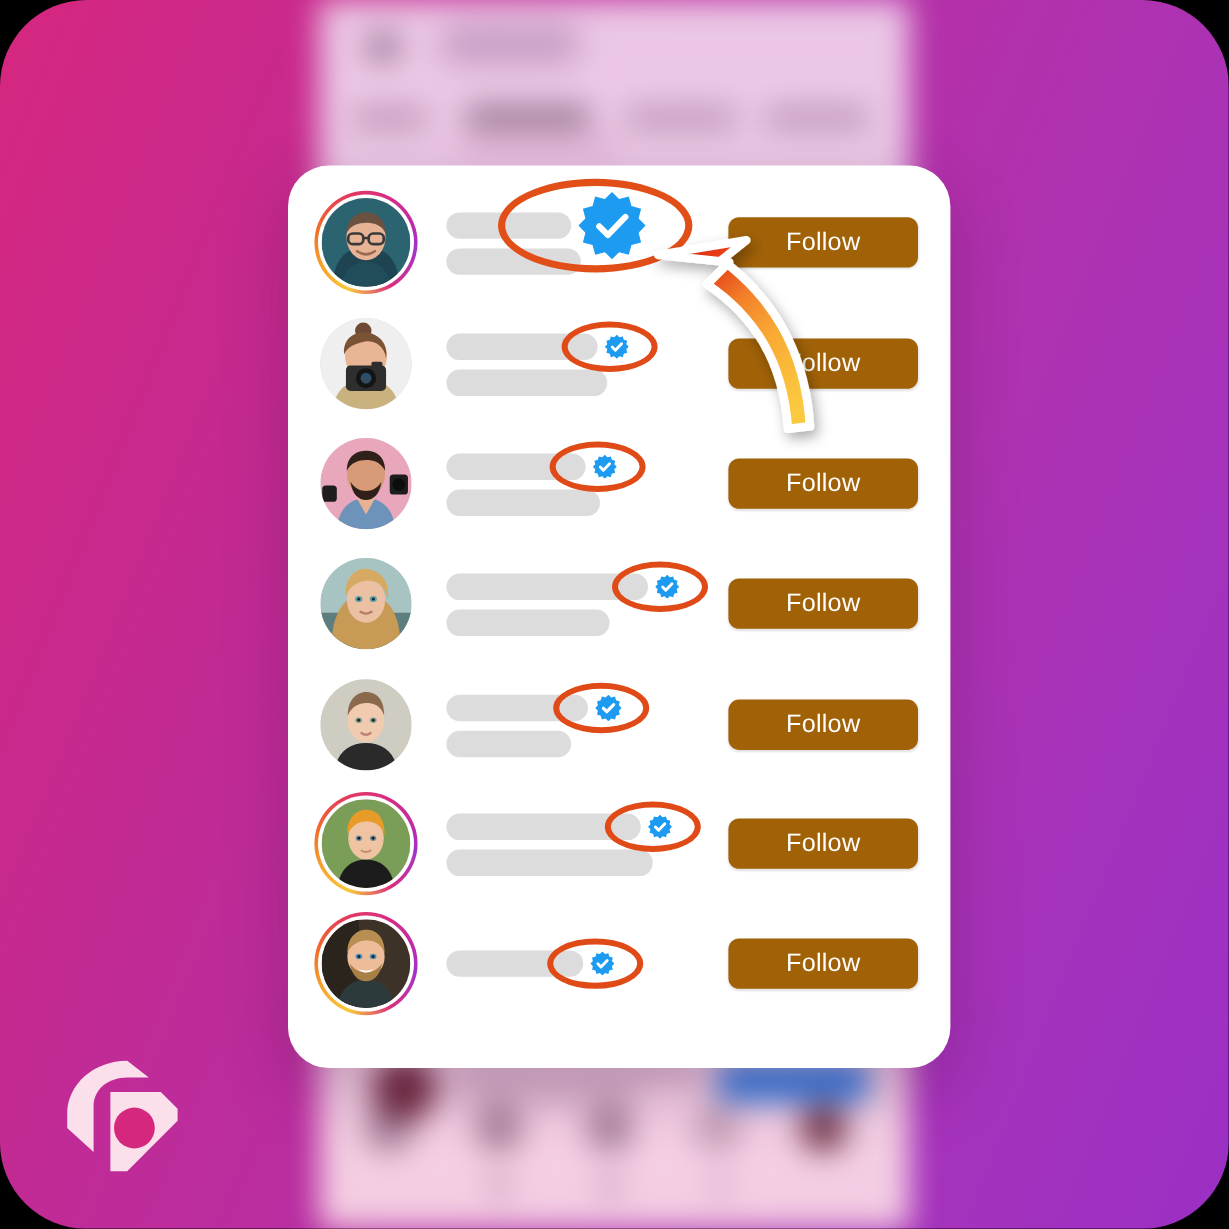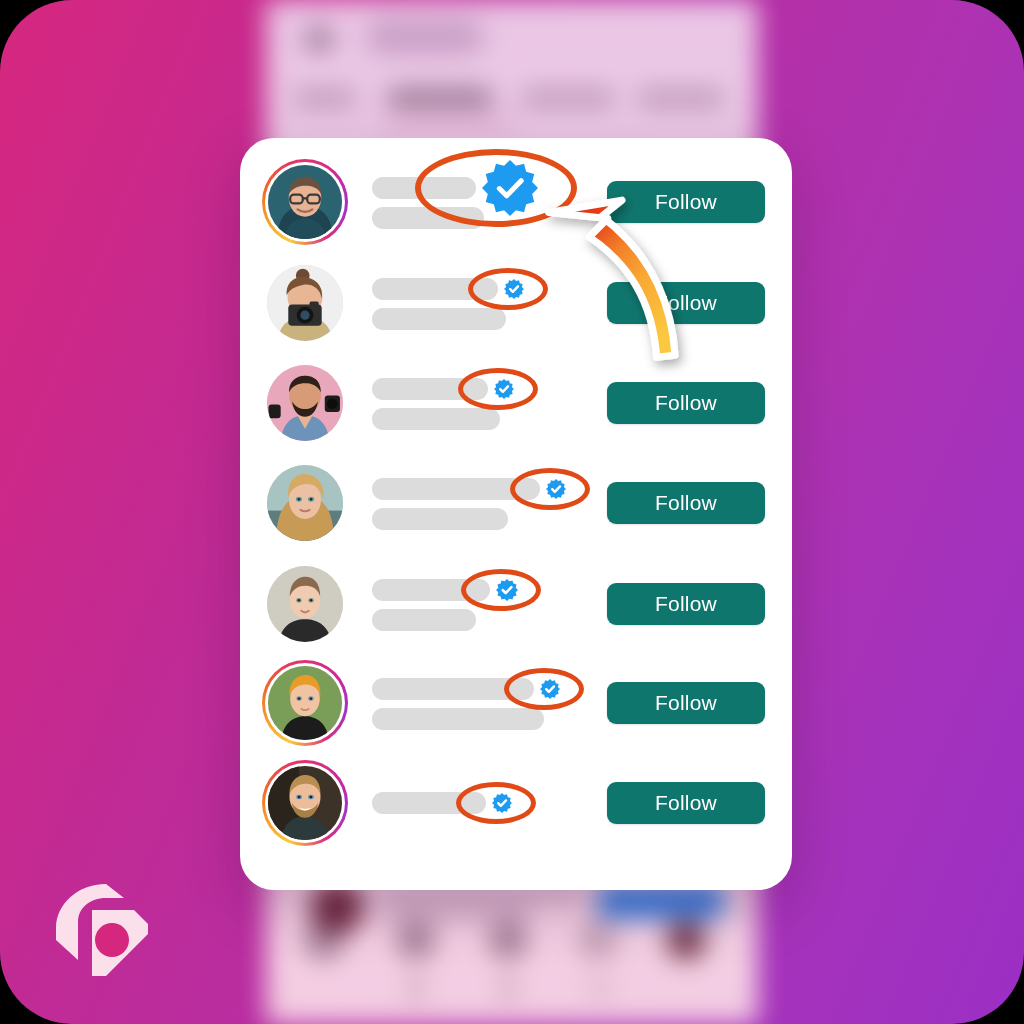--- a/index.html
+++ b/index.html
@@ -189,21 +189,21 @@
 
   
   .follow-btn {
     margin-right: 27px;
     margin-left: auto;
     flex: 0 0 auto;
     width: 158px;
     height: 42px;
     border: none;
     border-radius: 9px;
-    background: #0f766e;
+    background: #a16207;
     color: #ffffff;
     font-family: "Liberation Sans", sans-serif;
     font-size: 21px;
     font-weight: 400;
     letter-spacing: .2px;
     cursor: pointer;
     box-shadow: 0 1px 2px rgba(0,0,0,.12);
   }
 
   

